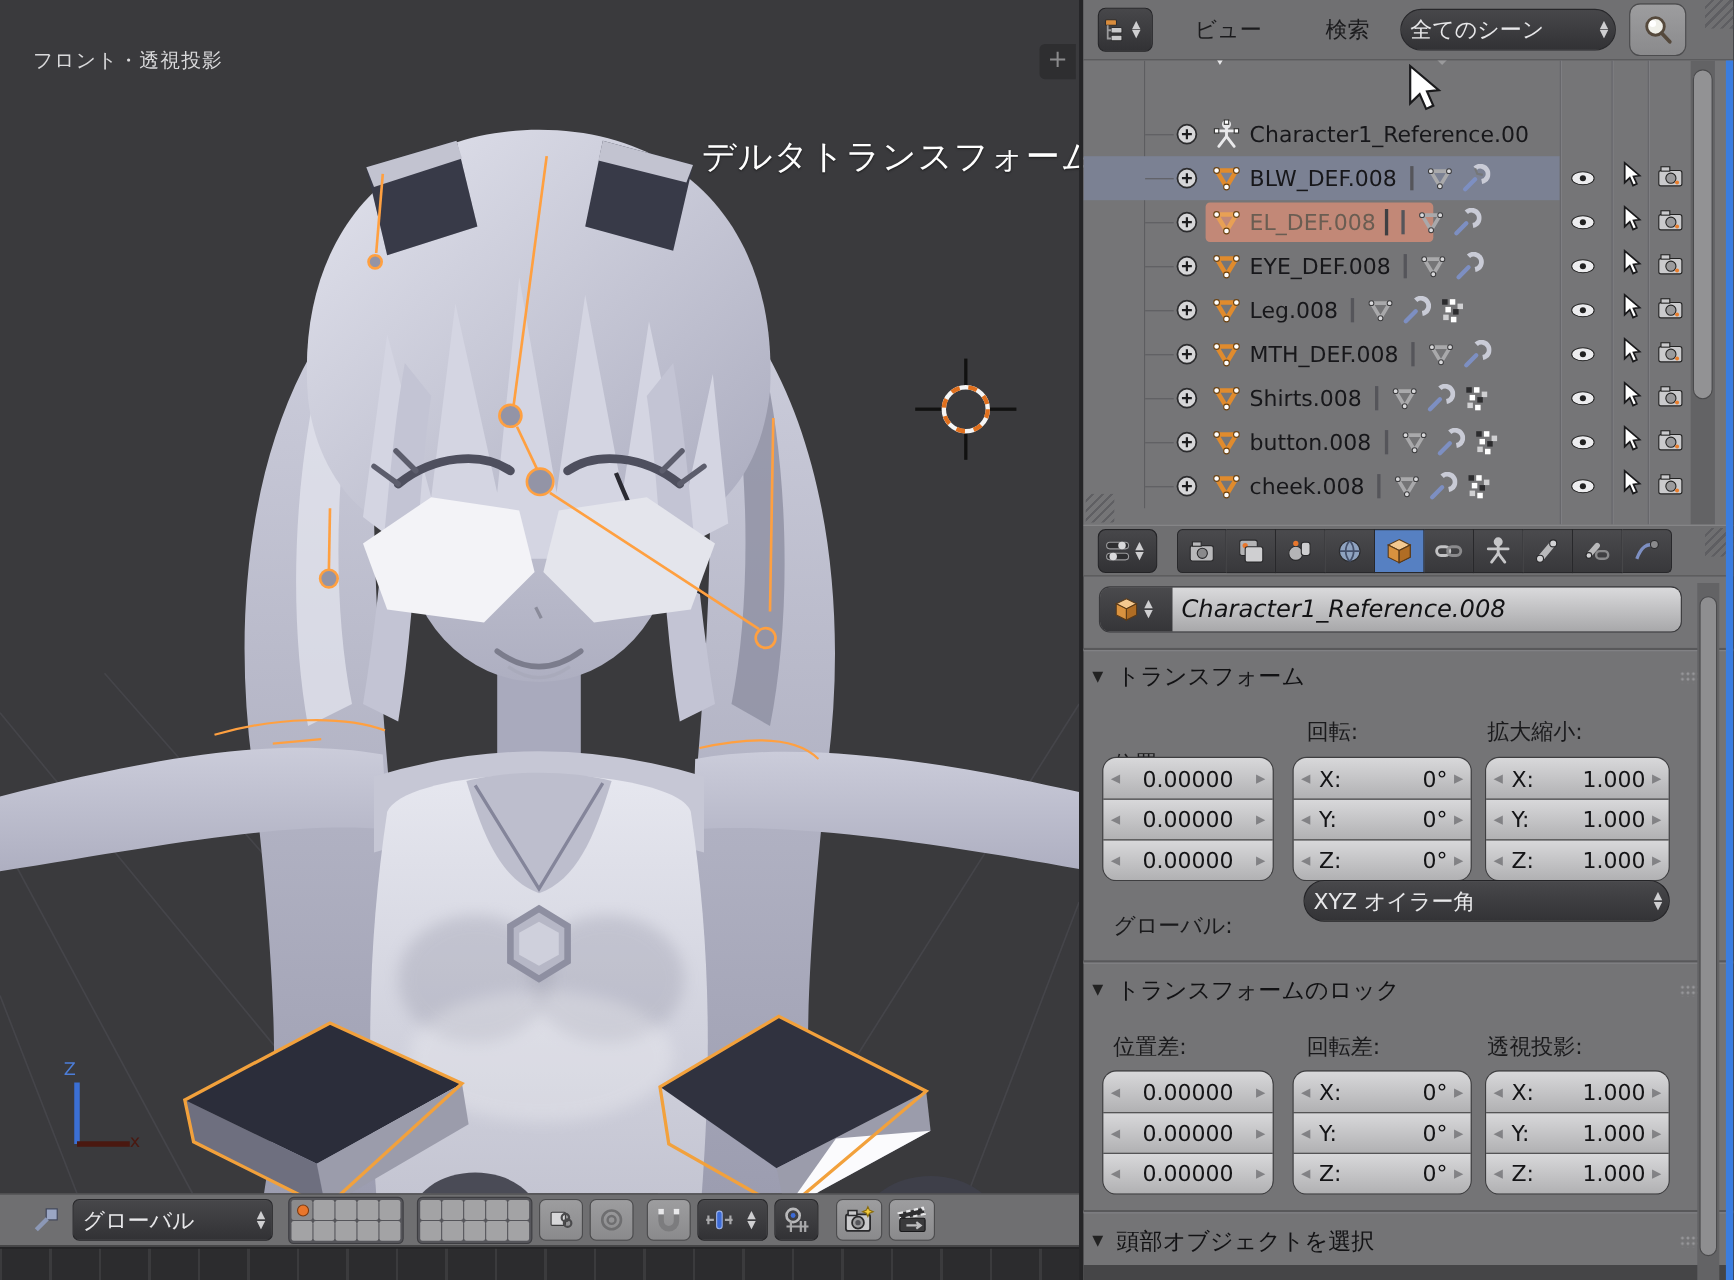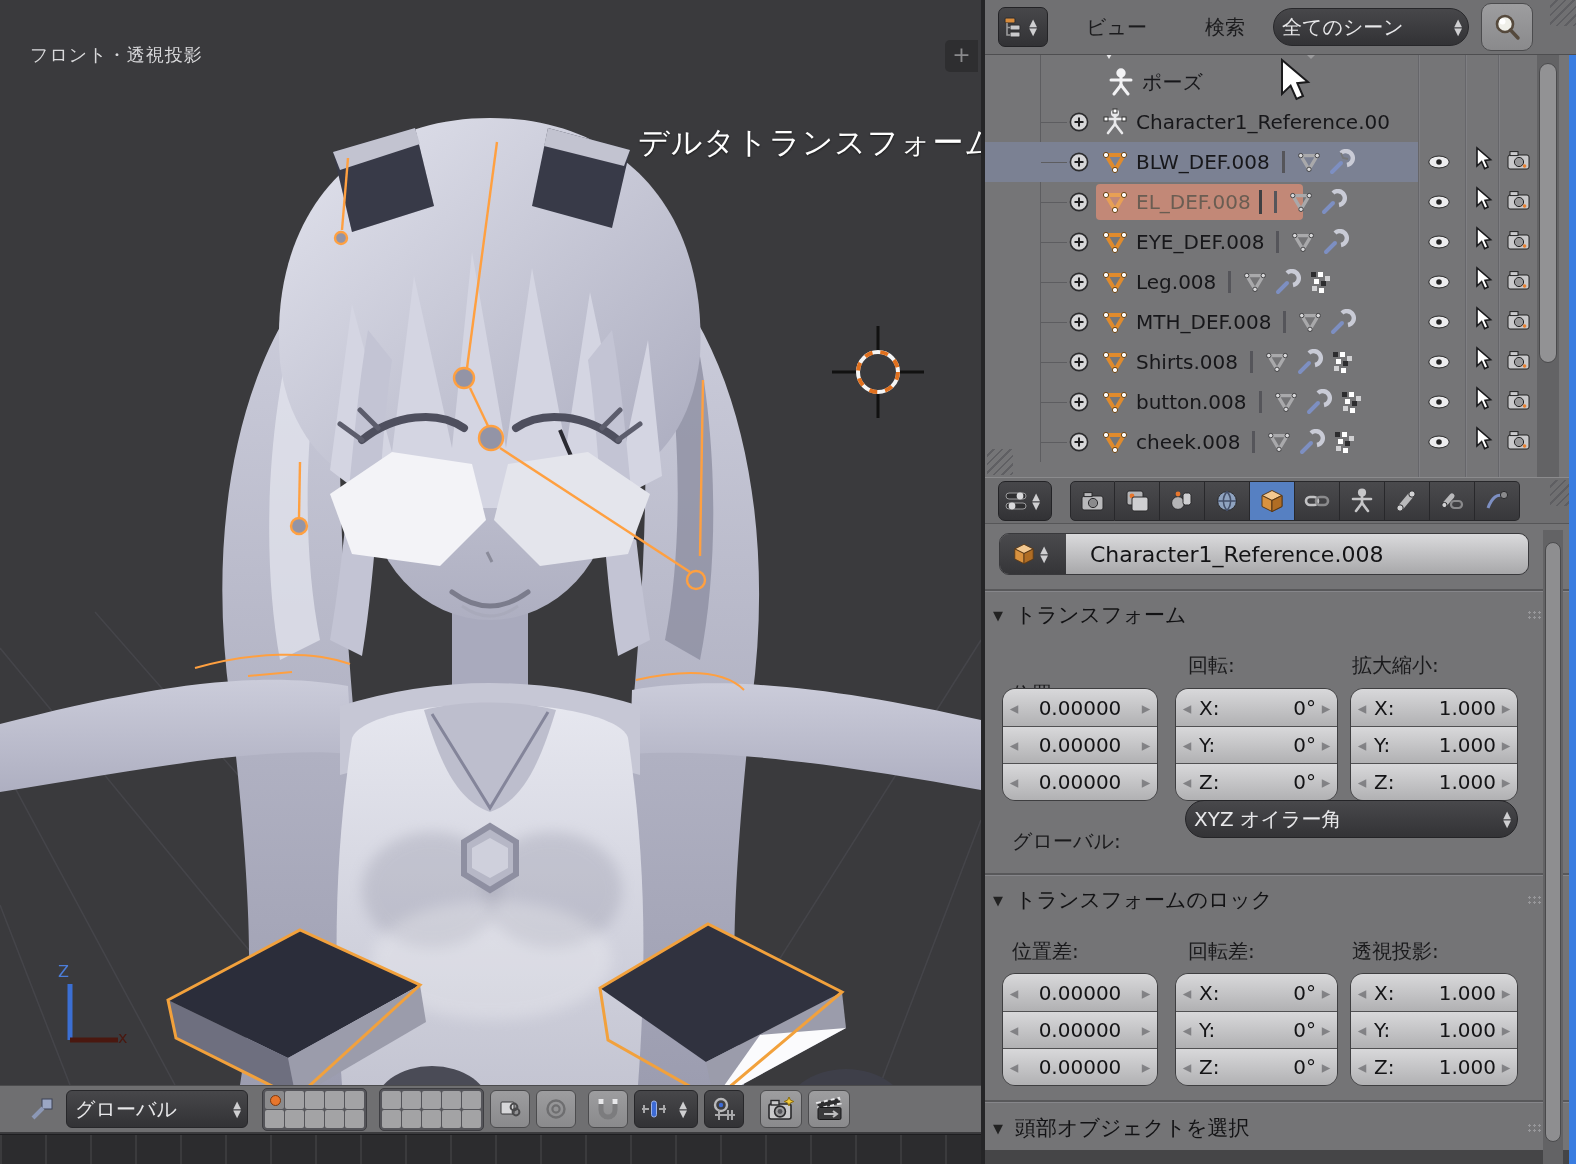--- a/index.html
+++ b/index.html
@@ -57,21 +57,21 @@
 
   
   .pr-header{position:absolute;left:0;top:477px;width:591px;height:47px;background:#6f6f71;border-top:1px solid #8b8b8d;border-bottom:1px solid #565658;display:flex;align-items:center;}
   .tabs{display:flex;margin-left:18px;}
   .tab{width:45px;height:40px;background:linear-gradient(#4a4a4d,#38383b);border:1px solid #28282b;border-left:none;display:flex;align-items:center;justify-content:center;}
   .tab:first-child{border-left:1px solid #28282b;border-radius:5px 0 0 5px;}
   .tab:last-child{border-radius:0 5px 5px 0;}
   .tab.active{background:#5680c2;}
   .breadcrumb{position:absolute;left:14px;top:533px;width:530px;height:42px;display:flex;border-radius:10px;overflow:hidden;border:1px solid #39393c;}
   .bc-left{width:66px;background:linear-gradient(#4a4a4d,#353538);display:flex;align-items:center;justify-content:center;gap:4px;}
-  .bc-field{flex:1;background:linear-gradient(#dadadc,#a8a8aa);display:flex;align-items:center;color:#131315;font-size:22px;padding-left:24px;}
+  .bc-field{flex:1;background:linear-gradient(#dadadc,#a8a8aa);display:flex;align-items:center;color:#131315;font-size:22px;padding-left:8px;font-style:italic;}
 
   .panel-sep{position:absolute;left:0;width:591px;height:2px;background:#58585a;box-shadow:0 1px 0 #86868a;}
   .panel-head{position:absolute;left:8px;width:560px;height:36px;display:flex;align-items:center;}
   .ph-tri{color:#222;font-size:13px;margin-right:12px;}
   .ph-title{color:#121214;font-size:21px;}
   .ph-grip{margin-left:auto;width:26px;height:11px;background-image:radial-gradient(#97979a 1.2px,transparent 1.4px);background-size:5px 5px;}
   .col-label{position:absolute;color:#1a1a1c;font-size:20px;}
 
   .fieldstack{position:absolute;border-radius:13px;overflow:hidden;border:1px solid #3e3e40;}
   .numfield{height:37px;background:linear-gradient(#d8d8da,#b1b1b3);border-top:1px solid #505052;display:flex;align-items:center;padding:0 5px;color:#141416;font-size:20px;}
@@ -351,34 +351,20 @@
       </div>
       <div class="corner-stripes" style="right:0;top:0"></div>
     </div>
 
     <div class="ol-rows">
       <div class="tree-vline"></div>
 
       <div style="position:absolute;left:118px;top:-6px;width:12px;height:10px;background:#e8e8ea;clip-path:polygon(0 0,100% 0,50% 100%)"></div>
       <div style="position:absolute;left:318px;top:-4px;width:16px;height:8px;background:#9a9a9c;clip-path:polygon(0 0,100% 0,50% 100%)"></div>
 
-      <div class="ol-row" style="top:7px">
-        <span class="icon" style="margin-left:123px">
-          <svg width="26" height="28" viewBox="0 0 26 28">
-              <g stroke="#f2f2f4" stroke-width="3" stroke-linecap="round" fill="none">
-                <circle cx="13" cy="5" r="3.2" fill="#f2f2f4"></circle>
-                <line x1="13" y1="9" x2="13" y2="17"></line>
-                <line x1="3" y1="12" x2="23" y2="12"></line>
-                <line x1="13" y1="17" x2="6" y2="26"></line>
-                <line x1="13" y1="17" x2="20" y2="26"></line>
-              </g>
-            </svg>
-        </span>
-        <span class="name">ポーズ</span>
-      </div>
 
       <div class="ol-row" style="top:47px">
         <div class="tree-h" style="left:56px;top:20px"></div>
         <span class="icon" style="margin-left:83px">
           <svg width="22" height="22" viewBox="0 0 22 22">
               <circle cx="11" cy="11" r="8.6" fill="#d6d6d8" stroke="#2c2c2e" stroke-width="1.6"></circle>
               <path d="M11 6.5v9M6.5 11h9" stroke="#1c1c1e" stroke-width="2"></path>
             </svg>
         </span>
         <span class="icon" style="margin-left:12px">

